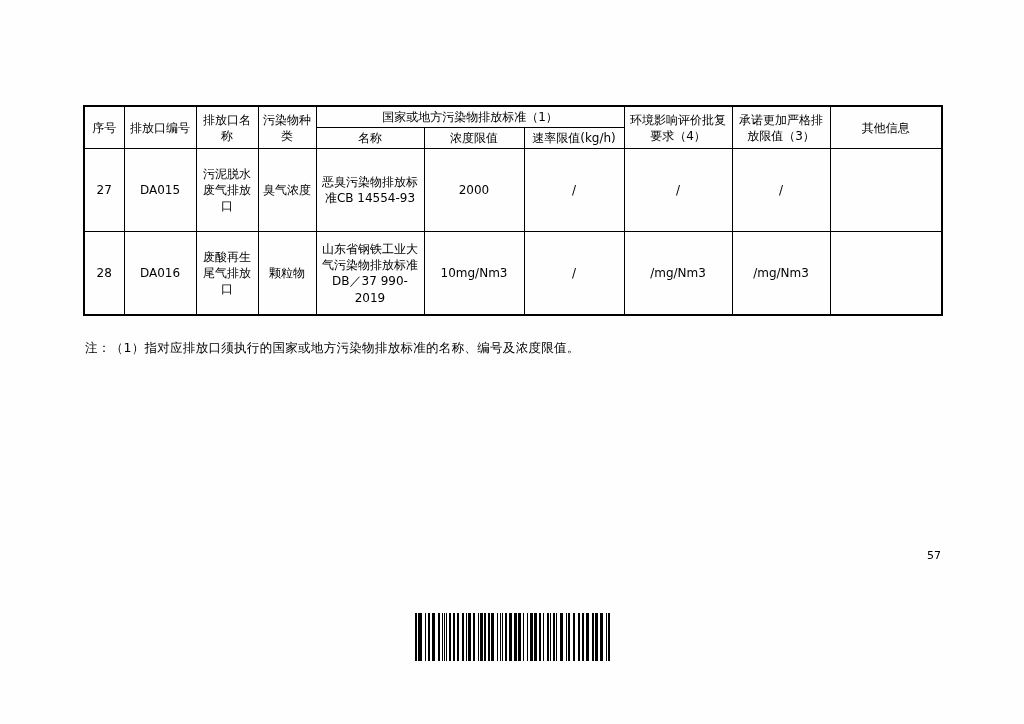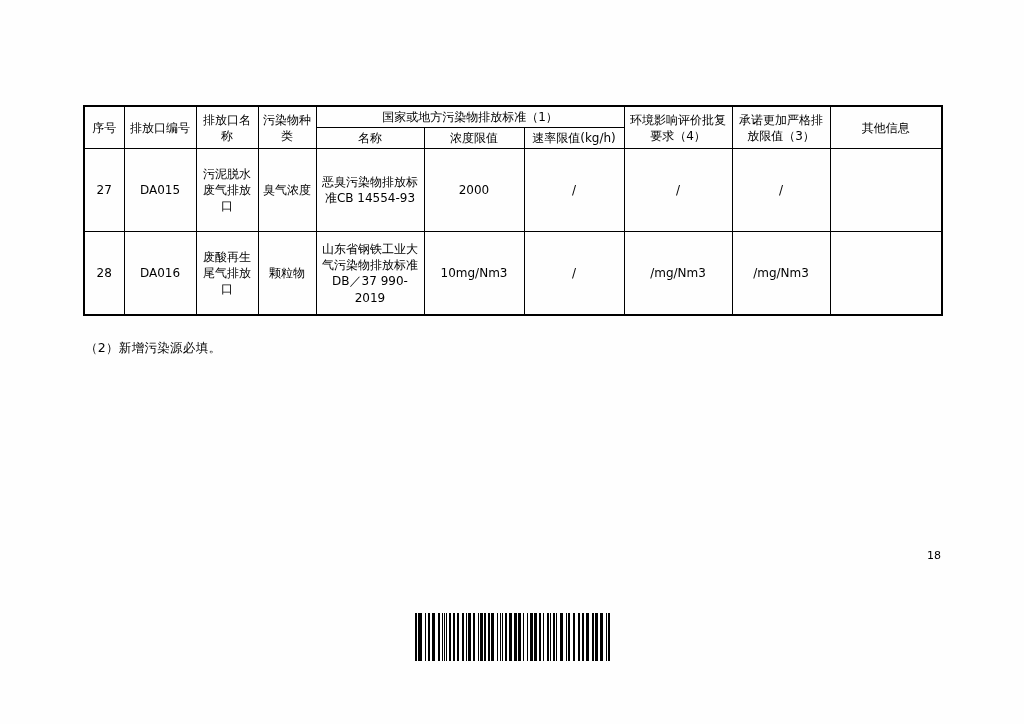--- a/index.html
+++ b/index.html
@@ -168,22 +168,22 @@
           <td>/</td>
           <td class="small-num">/mg/Nm3</td>
           <td class="small-num">/mg/Nm3</td>
           <td></td>
         </tr>
       </tbody>
     </table>
   </div>
 
   <div class="notes">
-    <div class="note-line">（2）新增污染源必填。</div>
+    <div class="note-line">注：（1）指对应排放口须执行的国家或地方污染物排放标准的名称、编号及浓度限值。</div>
   </div>
 
-  <div class="page-number">18</div>
+  <div class="page-number">57</div>
 
   <div class="barcode-area">
     <div class="barcode-bars" id="barcode-bars"><i style="width:2px"></i><i class="sp" style="width:1px"></i><i style="width:1px"></i><i style="width:3px"></i><i class="sp" style="width:3px"></i><i style="width:1px"></i><i class="sp" style="width:2px"></i><i style="width:2px"></i><i class="sp" style="width:2px"></i><i style="width:3px"></i><i class="sp" style="width:3px"></i><i style="width:2px"></i><i class="sp" style="width:2px"></i><i style="width:1px"></i><i class="sp" style="width:1px"></i><i style="width:1px"></i><i class="sp" style="width:1px"></i><i style="width:1px"></i><i class="sp" style="width:2px"></i><i style="width:2px"></i><i class="sp" style="width:2px"></i><i style="width:2px"></i><i class="sp" style="width:2px"></i><i style="width:2px"></i><i class="sp" style="width:3px"></i><i style="width:2px"></i><i class="sp" style="width:2px"></i><i style="width:1px"></i><i class="sp" style="width:1px"></i><i style="width:3px"></i><i class="sp" style="width:2px"></i><i style="width:2px"></i><i class="sp" style="width:3px"></i><i style="width:1px"></i><i class="sp" style="width:1px"></i><i style="width:3px"></i><i class="sp" style="width:1px"></i><i style="width:2px"></i><i class="sp" style="width:2px"></i><i style="width:2px"></i><i class="sp" style="width:1px"></i><i style="width:3px"></i><i class="sp" style="width:3px"></i><i style="width:1px"></i><i class="sp" style="width:2px"></i><i style="width:1px"></i><i class="sp" style="width:1px"></i><i style="width:1px"></i><i class="sp" style="width:2px"></i><i style="width:2px"></i><i class="sp" style="width:2px"></i><i style="width:3px"></i><i class="sp" style="width:2px"></i><i style="width:3px"></i><i class="sp" style="width:1px"></i><i style="width:3px"></i><i class="sp" style="width:2px"></i><i style="width:1px"></i><i class="sp" style="width:3px"></i><i style="width:1px"></i><i class="sp" style="width:2px"></i><i style="width:3px"></i><i class="sp" style="width:1px"></i><i style="width:3px"></i><i class="sp" style="width:2px"></i><i style="width:2px"></i><i class="sp" style="width:2px"></i><i style="width:1px"></i><i class="sp" style="width:3px"></i><i style="width:2px"></i><i class="sp" style="width:1px"></i><i style="width:1px"></i><i class="sp" style="width:2px"></i><i style="width:2px"></i><i class="sp" style="width:1px"></i><i style="width:1px"></i><i class="sp" style="width:3px"></i><i style="width:3px"></i><i class="sp" style="width:3px"></i><i style="width:1px"></i><i class="sp" style="width:1px"></i><i style="width:2px"></i><i class="sp" style="width:3px"></i><i style="width:2px"></i><i class="sp" style="width:3px"></i><i style="width:2px"></i><i class="sp" style="width:2px"></i><i style="width:2px"></i><i class="sp" style="width:2px"></i><i style="width:3px"></i><i class="sp" style="width:3px"></i><i style="width:2px"></i><i class="sp" style="width:1px"></i><i style="width:3px"></i><i class="sp" style="width:2px"></i><i style="width:3px"></i><i class="sp" style="width:3px"></i><i style="width:1px"></i><i class="sp" style="width:1px"></i><i style="width:2px"></i></div>
   </div>
 
 </div>
 
 </body></html>

